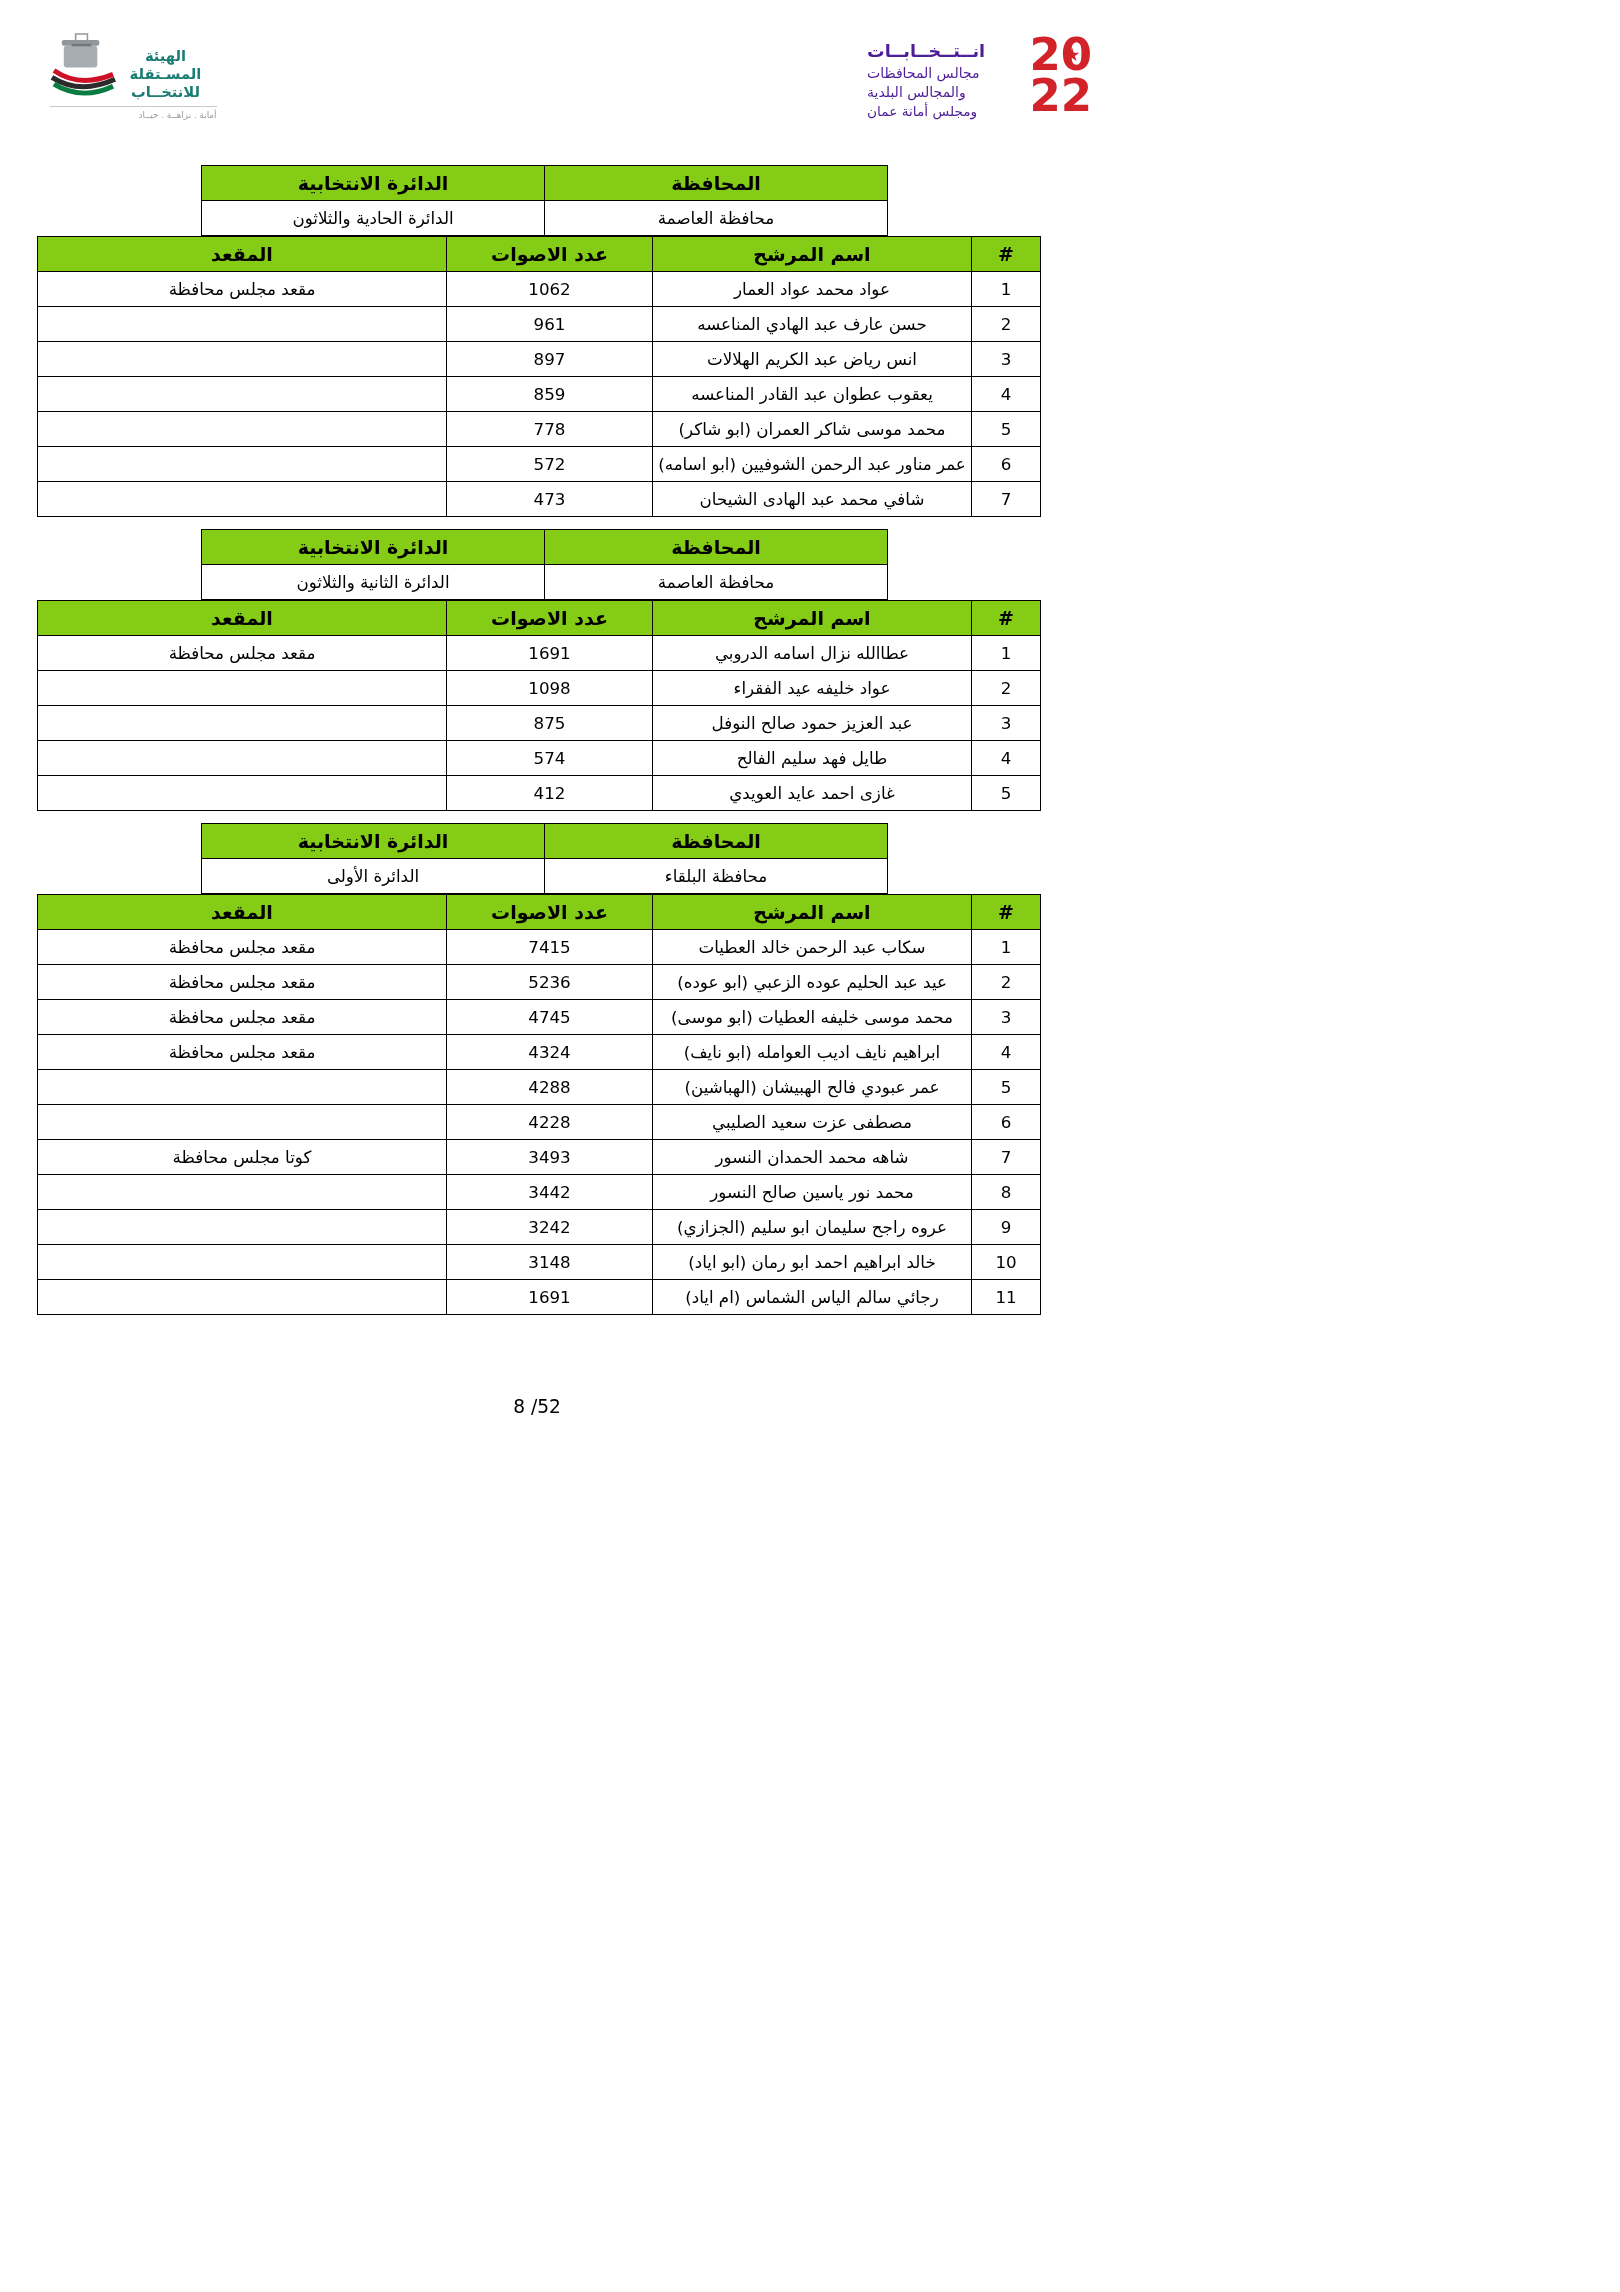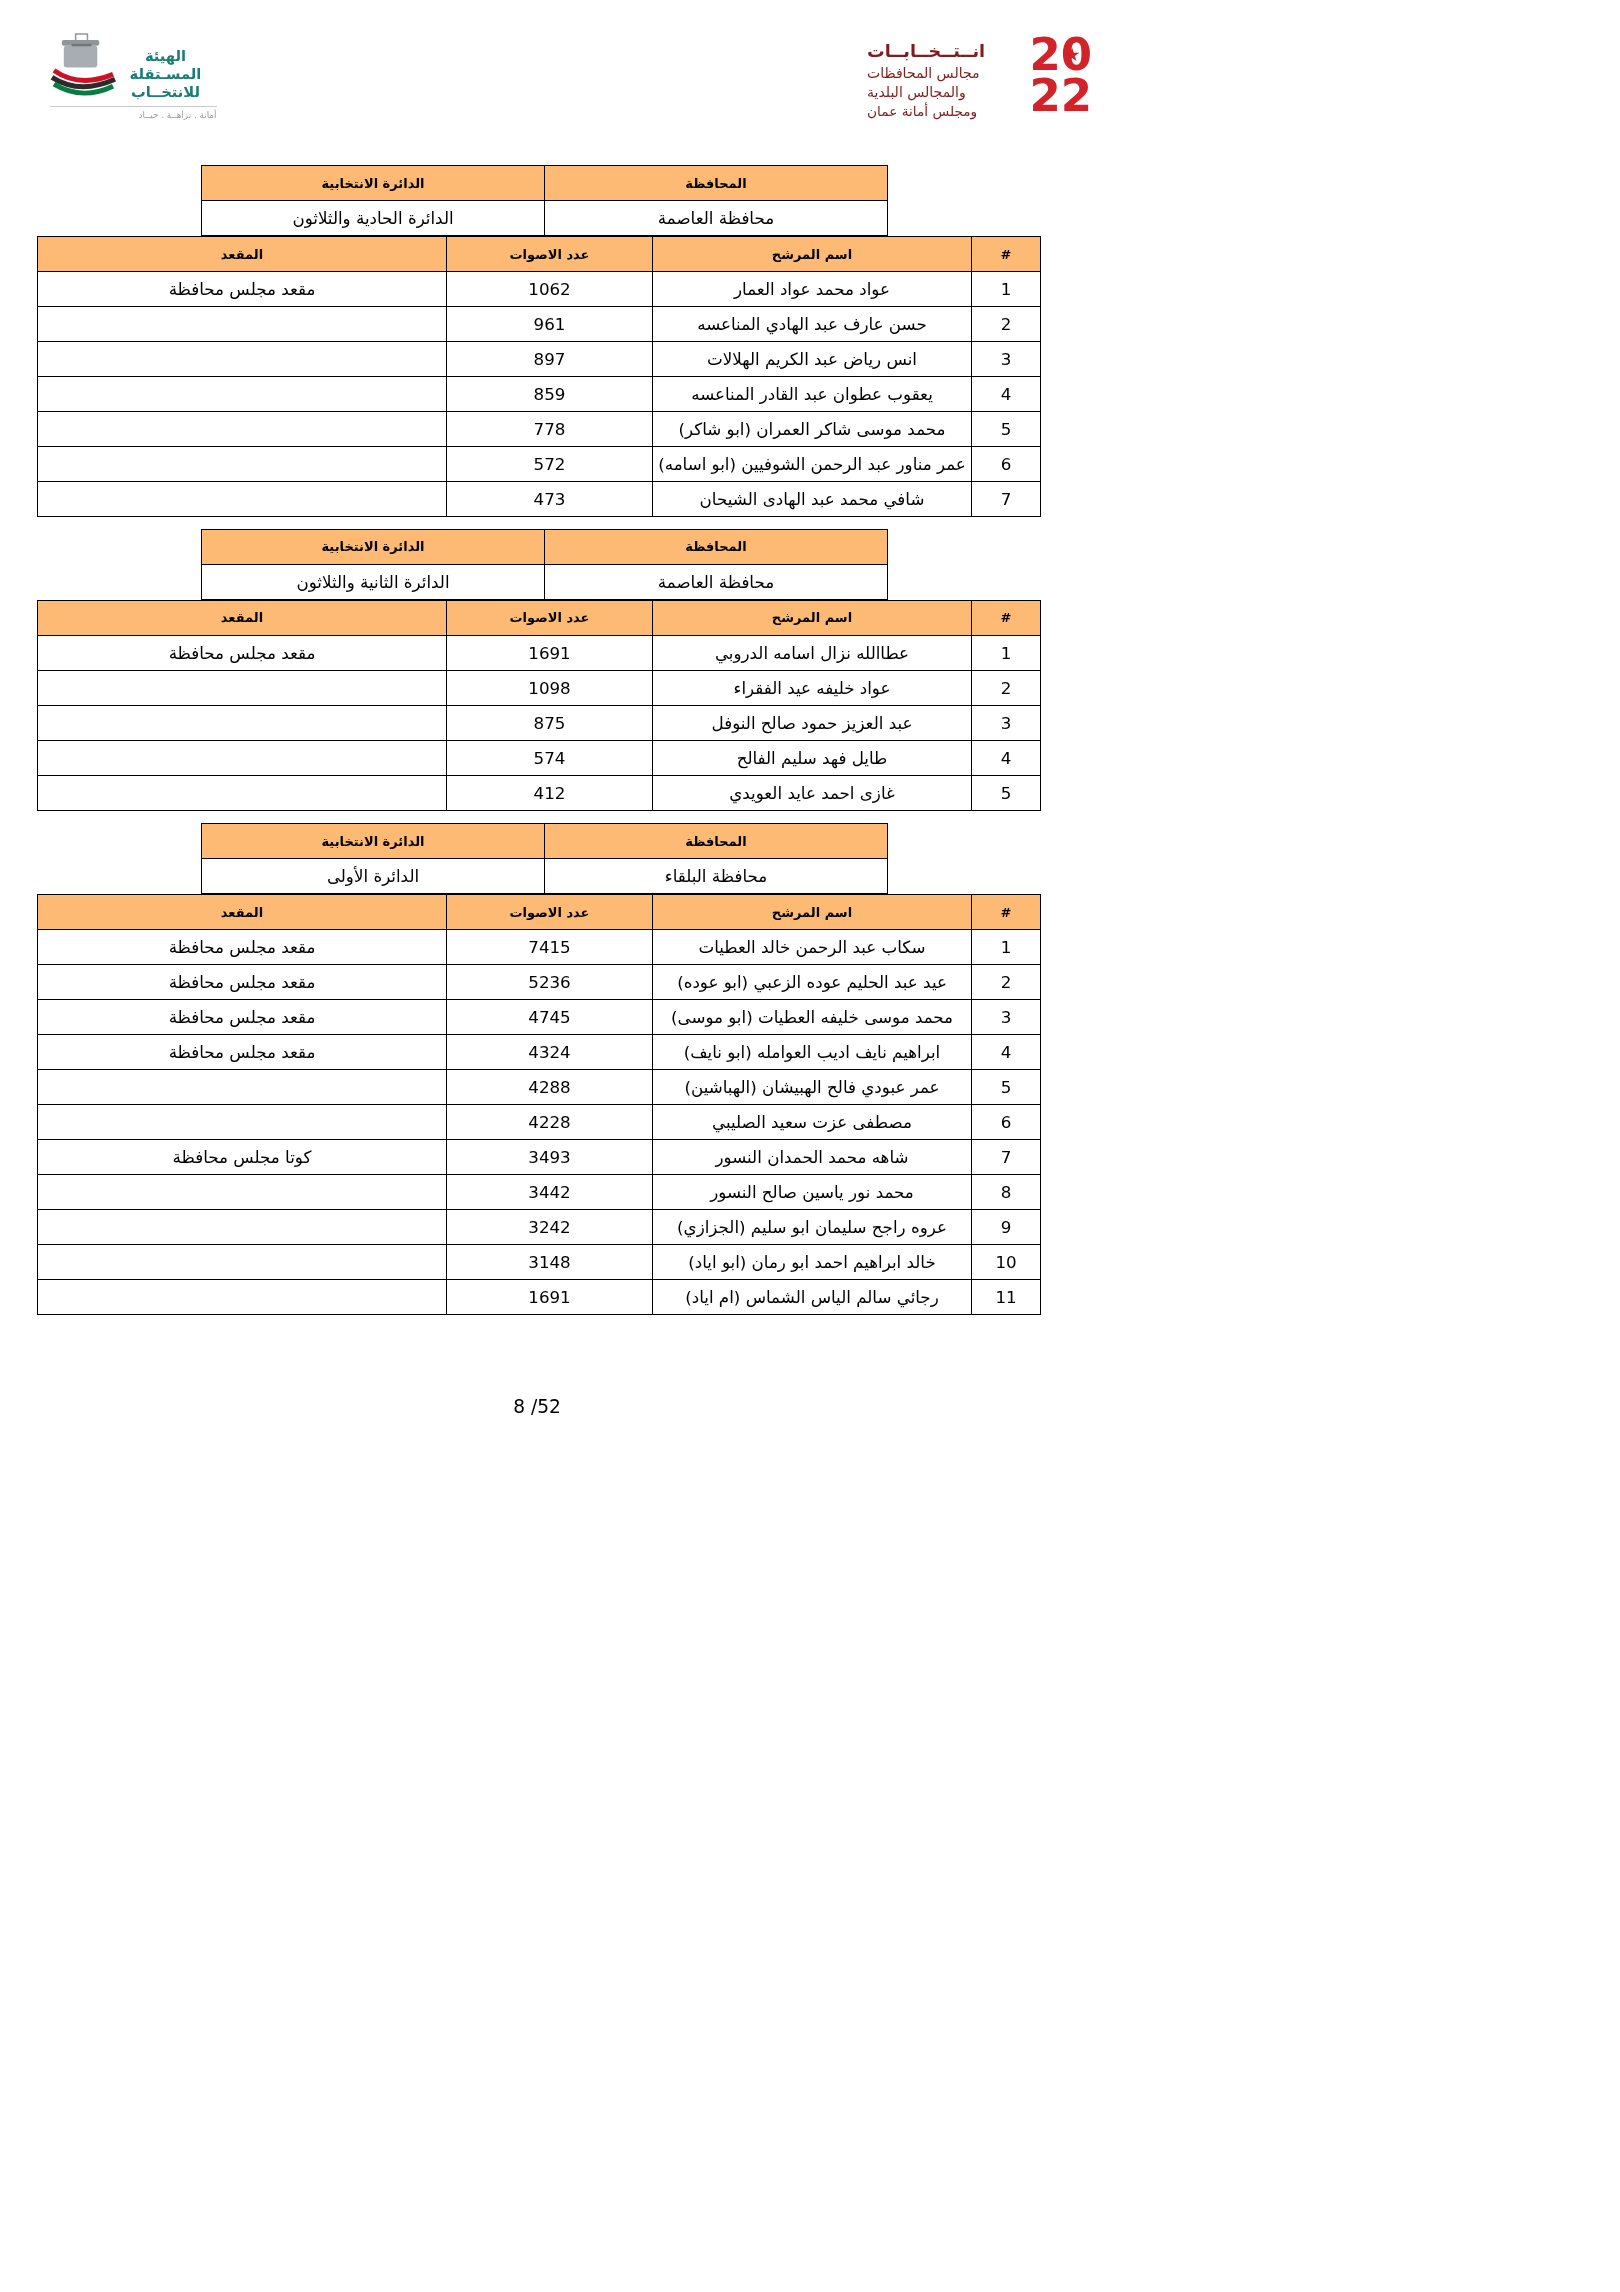--- a/index.html
+++ b/index.html
@@ -21,33 +21,33 @@
   .iec-logo-top { display:flex; align-items:flex-start; }
   .iec-text { direction:rtl; text-align:center; color:#1b7d74; font-weight:bold;
               font-size:14.7px; line-height:1.25; padding-top:13.7px; width:98px; }
   .iec-tagline { direction:rtl; text-align:right; color:#9a9a9a; font-size:8.8px;
                  margin-top:3.9px; border-top:1px solid #c9c9c9; padding-top:2.9px; }
 
   .doc-title { position:absolute; left:0; top:55px; width:1108px; text-align:center;
                direction:rtl; font-size:28px; font-weight:bold; color:#000; }
 
   .header-right { position:absolute; left:843px; top:35px; display:flex; gap:11.8px; align-items:flex-start; }
-  .brand-text { direction:rtl; text-align:left; width:137px; color:#7f1d1d; padding-top:5.9px; }
+  .brand-text { direction:rtl; text-align:left; width:137px; color:#4c1d95; padding-top:5.9px; }
   .brand-text .bt1 { font-size:17.6px; font-weight:bold; letter-spacing:1px; margin-bottom:2.9px; }
   .brand-text .bt2, .brand-text .bt3 { font-size:14px; line-height:1.35; }
   .brand-text .bt4 { font-size:13.7px; font-weight:normal; line-height:1.35; }
   .logo-2022 { position:relative; width:90px; text-align:center; color:#d2232a;
                font-weight:bold; font-size:45px; line-height:0.9; }
   .logo-2022 .star { position:absolute; left:48px; top:11.8px; font-size:18.6px; color:#d2232a; }
 
   
   table { border-collapse:collapse; direction:rtl; table-layout:fixed; }
   td, th { border:1px solid #000; height:35px; text-align:center; vertical-align:middle;
            font-size:16.7px; padding:0 3.9px; overflow:hidden; white-space:nowrap; }
-  th.green, td.green { background:#fdba74; font-weight:bold; font-size:13px; }
+  th.green, td.green { background:#84cc16; font-weight:bold; font-size:19px; }
 
   .result-block { margin-bottom:11.8px; }
   .mini-table { margin-left:201px; width:686px; }
   .main-table { margin-left:37px; width:1002px; }
 
   .page-footer { direction:ltr; width:1074px; text-align:center; margin-top:81px;
                  font-size:18.6px; color:#000; }
 </style>
 </head>
 <body>

